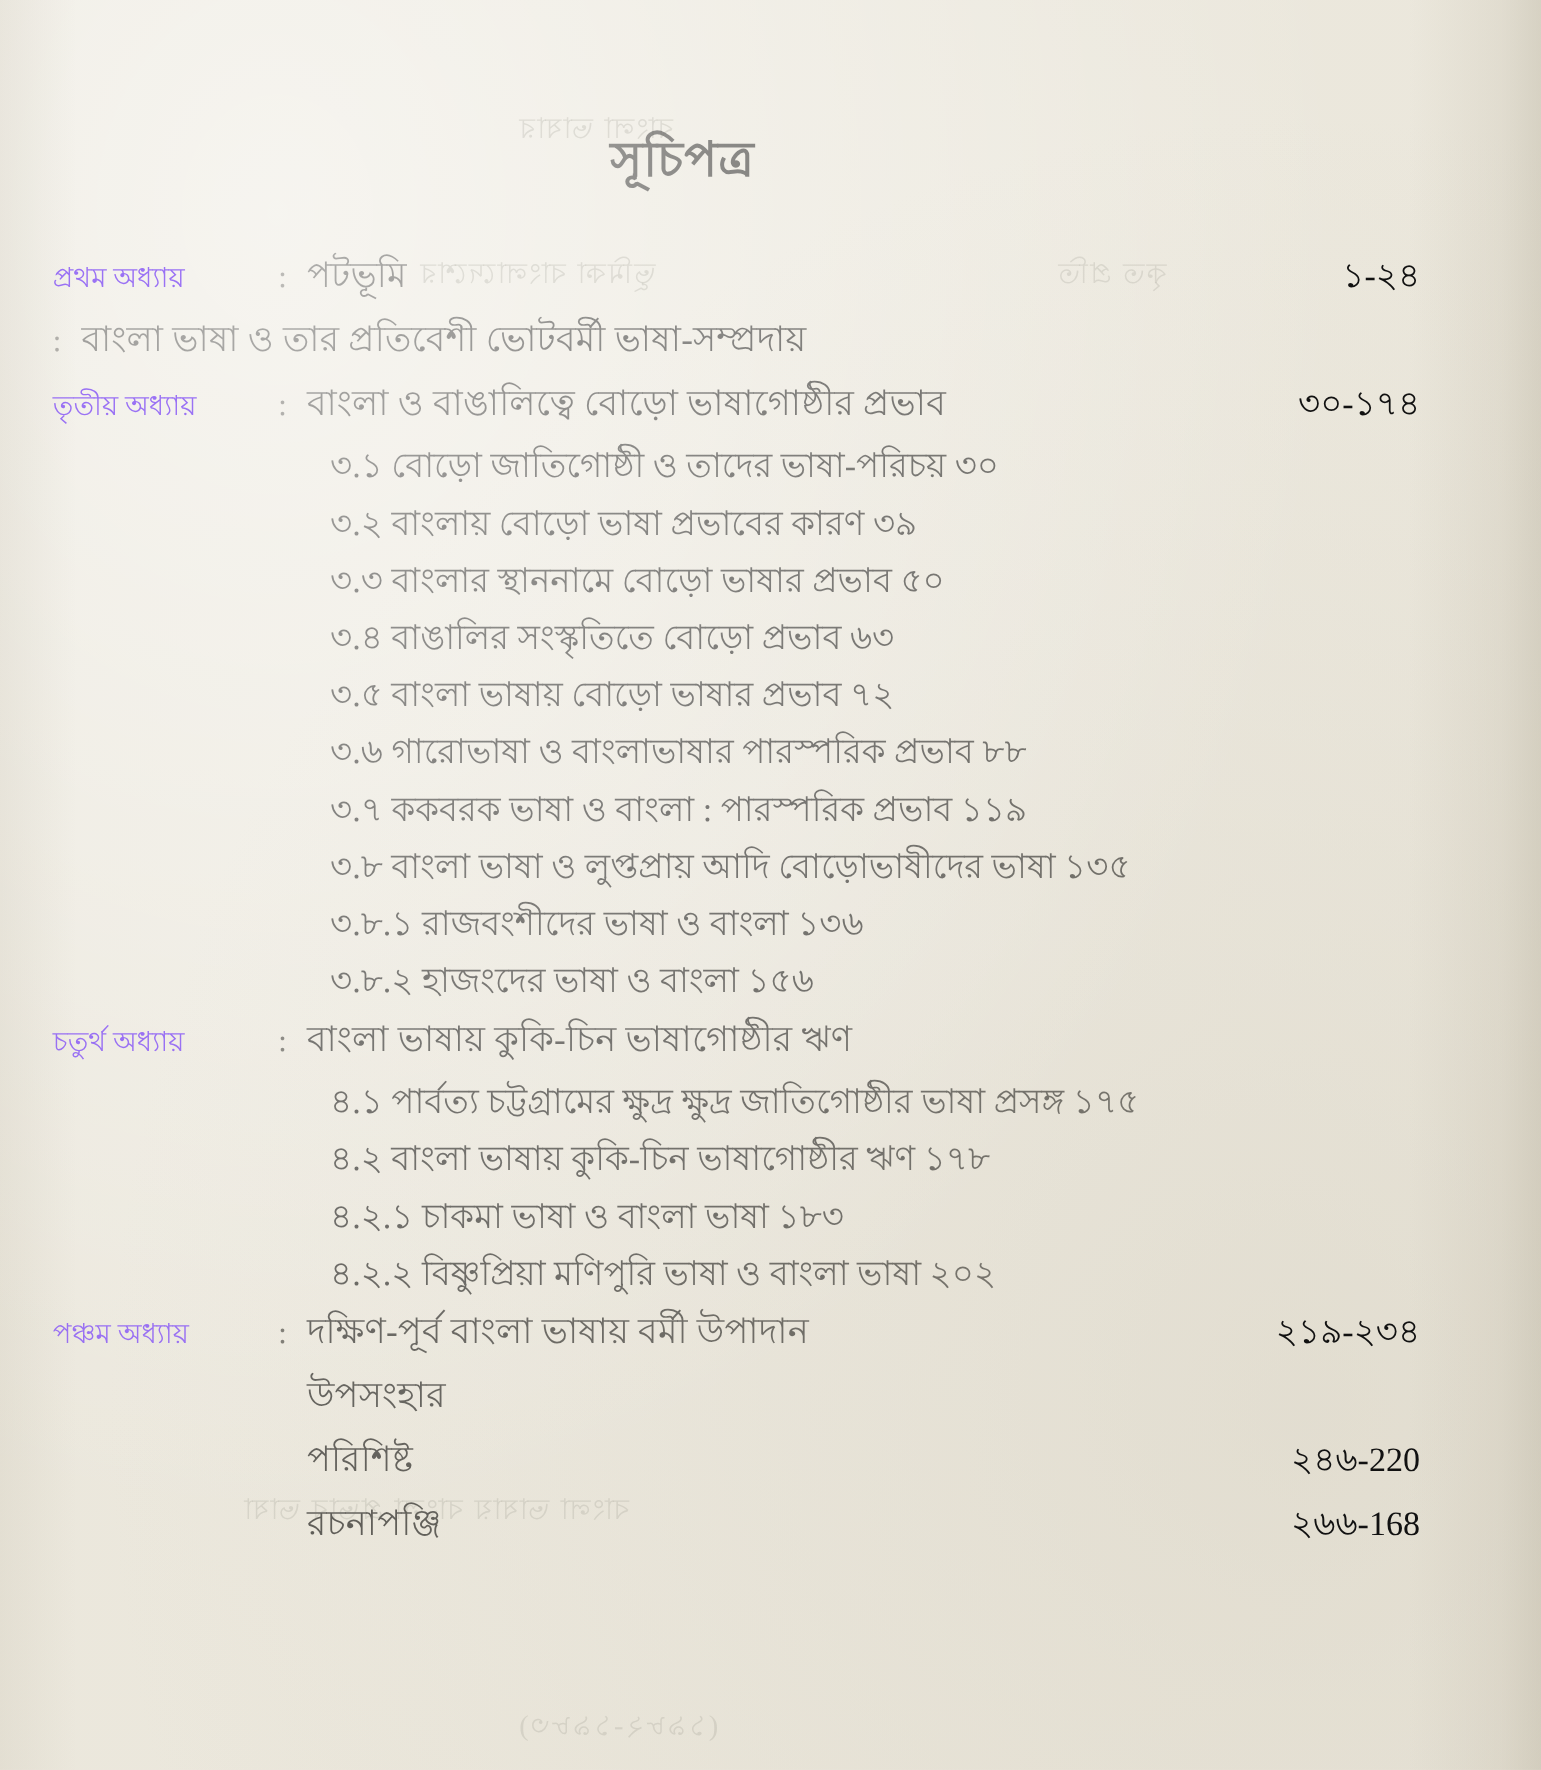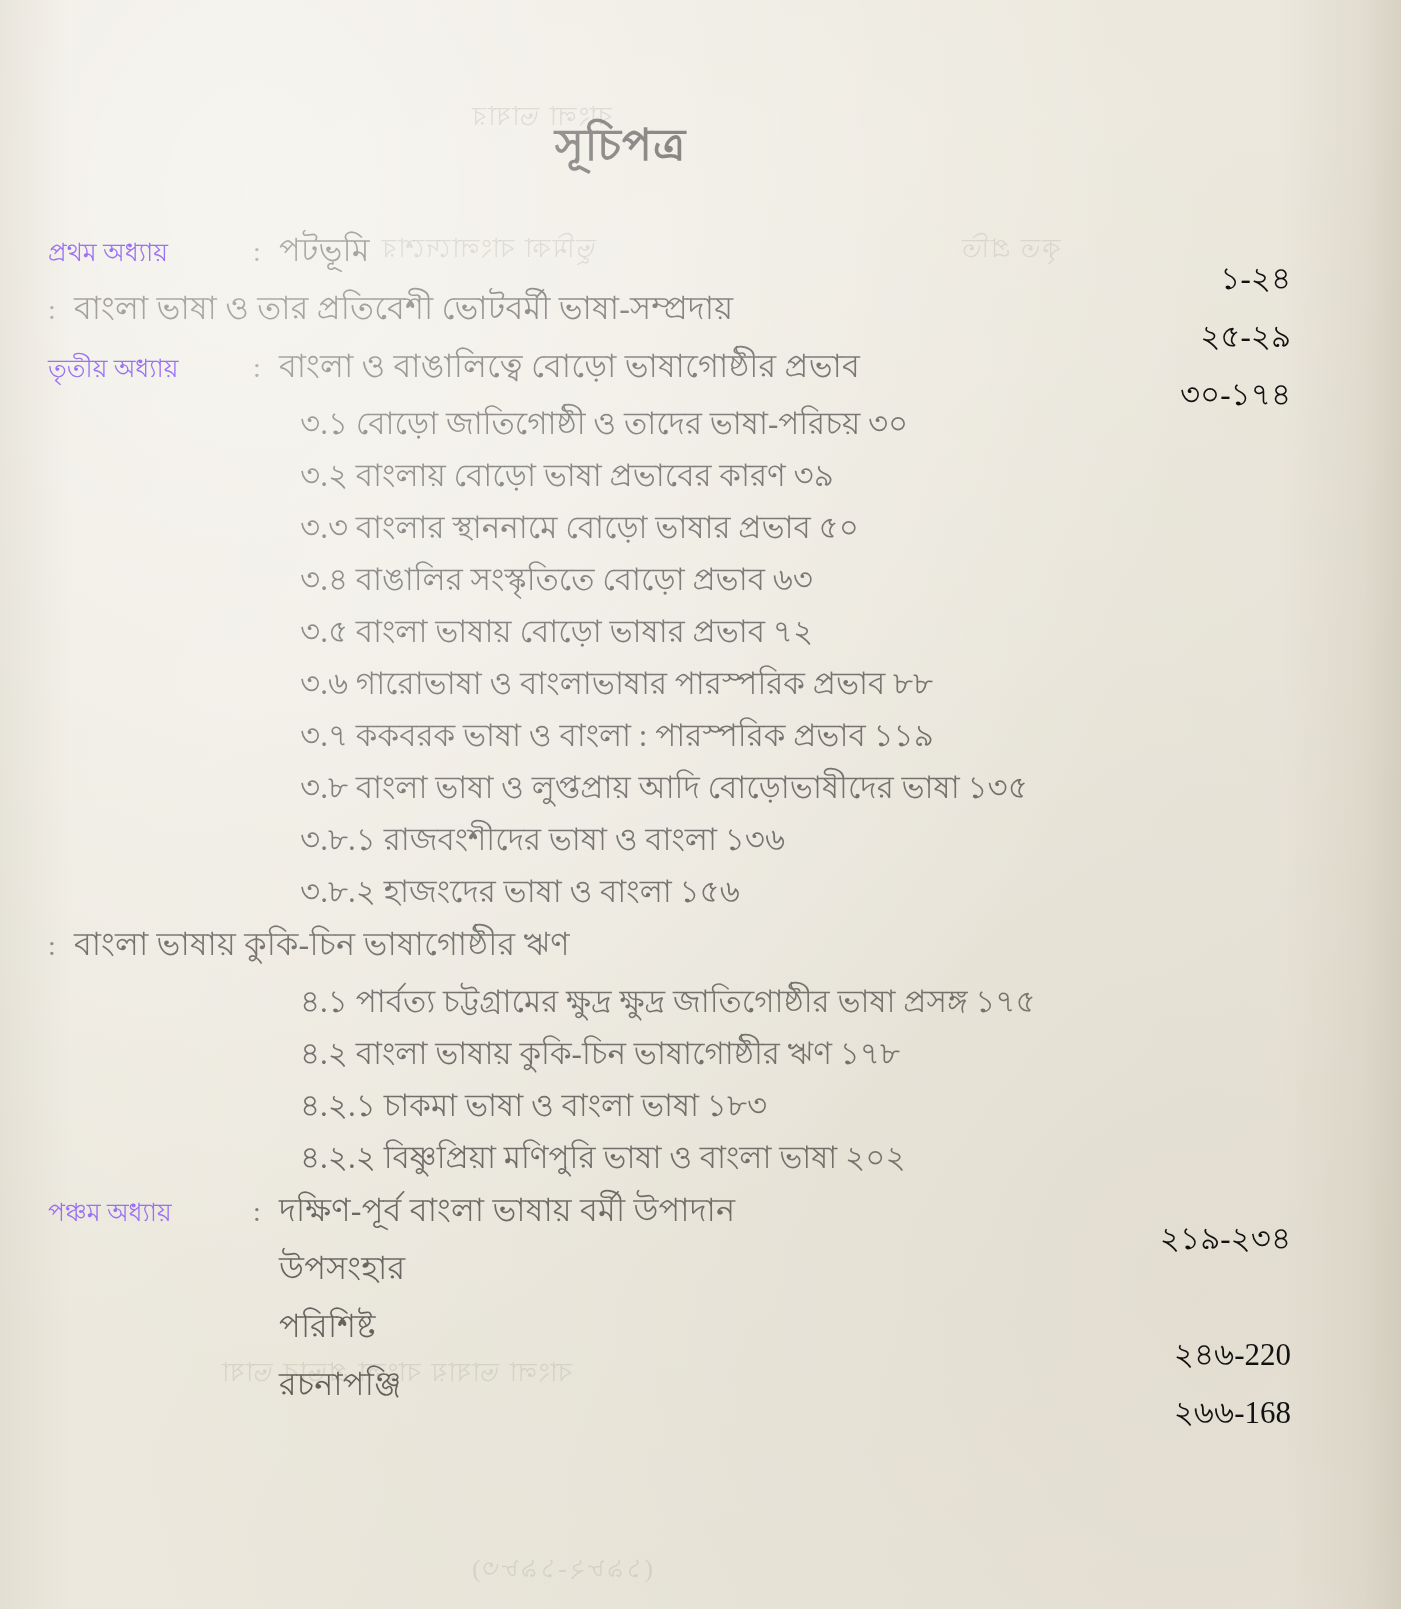--- a/index.html
+++ b/index.html
@@ -89,21 +89,21 @@
   .entry.main {
     font-size: 32px;
   }
   .pages {
     flex: 0 0 190px;
     text-align: right;
     font-size: 31px;
     color: #111;
     padding-left: 10px;
     position: relative;
-    top: 28px;
+    top: 0;
   }
   .sub-row {
     display: flex;
     align-items: baseline;
     min-height: 52px;
   }
   .sub-indent {
     flex: 0 0 252px;
   }
   .sub-entry {
@@ -149,21 +149,20 @@
     <div class="row">
       <span class="chapter-label">প্রথম অধ্যায়</span>
       <span class="colon">:</span>
       <span class="entry main">পটভূমি</span>
       <span class="pages">১-২৪</span>
     </div>
 
     <div class="row">
       <span class="colon">:</span>
       <span class="entry main">বাংলা ভাষা ও তার প্রতিবেশী ভোটবর্মী ভাষা-সম্প্রদায়</span>
-      <span class="pages">২৫-২৯</span>
     </div>
 
     <div class="row">
       <span class="chapter-label">তৃতীয় অধ্যায়</span>
       <span class="colon">:</span>
       <span class="entry main">বাংলা ও বাঙালিত্বে বোড়ো ভাষাগোষ্ঠীর প্রভাব</span>
       <span class="pages">৩০-১৭৪</span>
     </div>
     <div class="sub-row">
       <span class="sub-indent"></span>
@@ -200,20 +199,21 @@
     <div class="sub-row">
       <span class="sub-indent"></span>
       <span class="sub-entry">৩.৮.১ রাজবংশীদের ভাষা ও বাংলা ১৩৬</span>
     </div>
     <div class="sub-row">
       <span class="sub-indent"></span>
       <span class="sub-entry">৩.৮.২ হাজংদের ভাষা ও বাংলা ১৫৬</span>
     </div>
 
     <div class="row">
+      <span class="chapter-label">চতুর্থ অধ্যায়</span>
       <span class="colon">:</span>
       <span class="entry main">বাংলা ভাষায় কুকি-চিন ভাষাগোষ্ঠীর ঋণ</span>
     </div>
     <div class="sub-row">
       <span class="sub-indent"></span>
       <span class="sub-entry">৪.১ পার্বত্য চট্টগ্রামের ক্ষুদ্র ক্ষুদ্র জাতিগোষ্ঠীর ভাষা প্রসঙ্গ ১৭৫</span>
     </div>
     <div class="sub-row">
       <span class="sub-indent"></span>
       <span class="sub-entry">৪.২ বাংলা ভাষায় কুকি-চিন ভাষাগোষ্ঠীর ঋণ ১৭৮</span>

